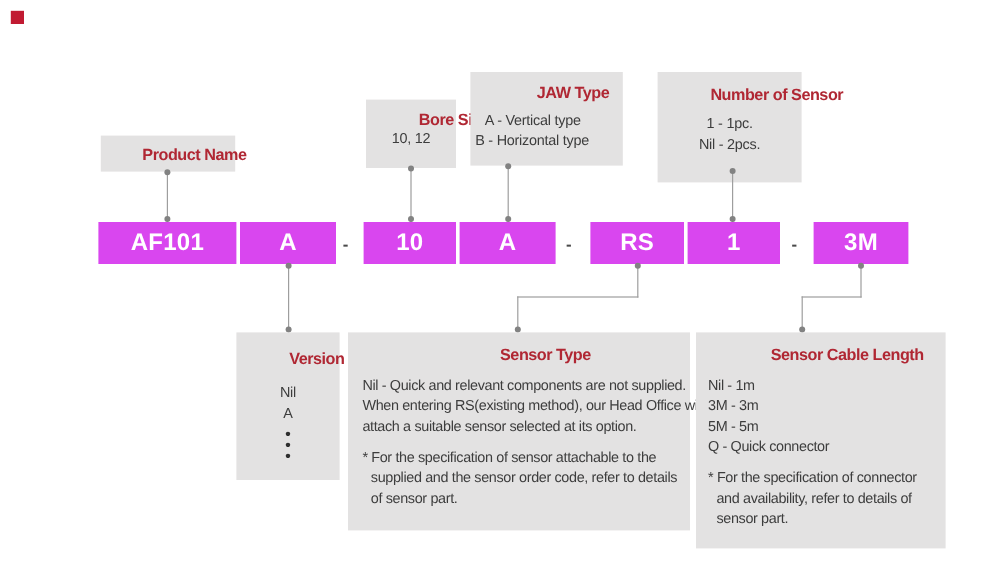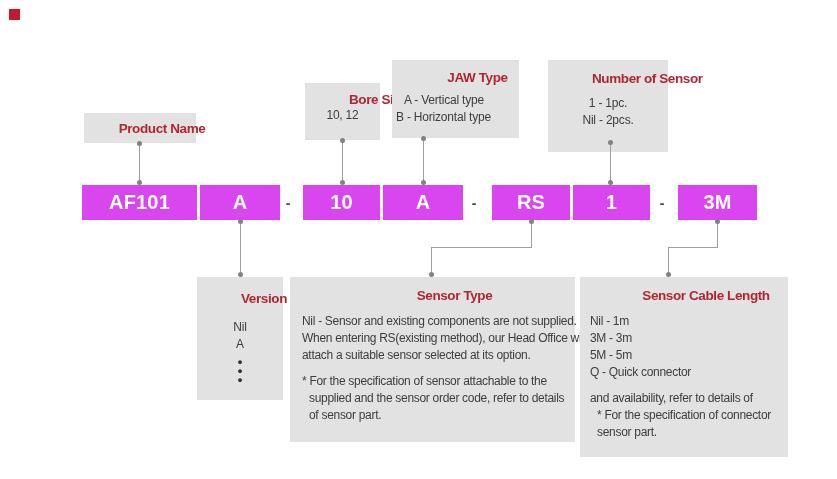--- a/index.html
+++ b/index.html
@@ -113,39 +113,39 @@
     <div class="v-dots center" style="margin-top:4px;">
       <span>•</span>
       <span>•</span>
       <span>•</span>
     </div>
   </div>
 
   <div class="panel" style="left:290px;top:277px;width:285px;height:165px;padding:11px 12px;">
     <div class="panel-title" style="margin-bottom:10px;">Sensor Type</div>
     <div>
-      <div class="para-line">Nil - Sensor and existing components are not supplied.</div>
+      <div class="para-line">Nil - Quick and relevant components are not supplied.</div>
       <div class="para-line">When entering RS(existing method), our Head Office will</div>
       <div class="para-line">attach a suitable sensor selected at its option.</div>
     </div>
     <div class="note-block">
       <div class="para-line">* For the specification of sensor attachable to the</div>
       <div class="para-line">supplied and the sensor order code, refer to details</div>
       <div class="para-line">of sensor part.</div>
     </div>
   </div>
 
   <div class="panel" style="left:580px;top:277px;width:208px;height:180px;padding:11px 10px;">
     <div class="panel-title" style="margin-bottom:10px;">Sensor Cable Length</div>
     <div>
       <div class="para-line">Nil - 1m</div>
       <div class="para-line">3M - 3m</div>
       <div class="para-line">5M - 5m</div>
       <div class="para-line">Q - Quick connector</div>
     </div>
     <div class="note-block">
+      <div class="para-line">* For the specification of connector</div>
       <div class="para-line">and availability, refer to details of</div>
-      <div class="para-line">* For the specification of connector</div>
       <div class="para-line">sensor part.</div>
     </div>
   </div>
 
 </div>
 
 </body></html>

